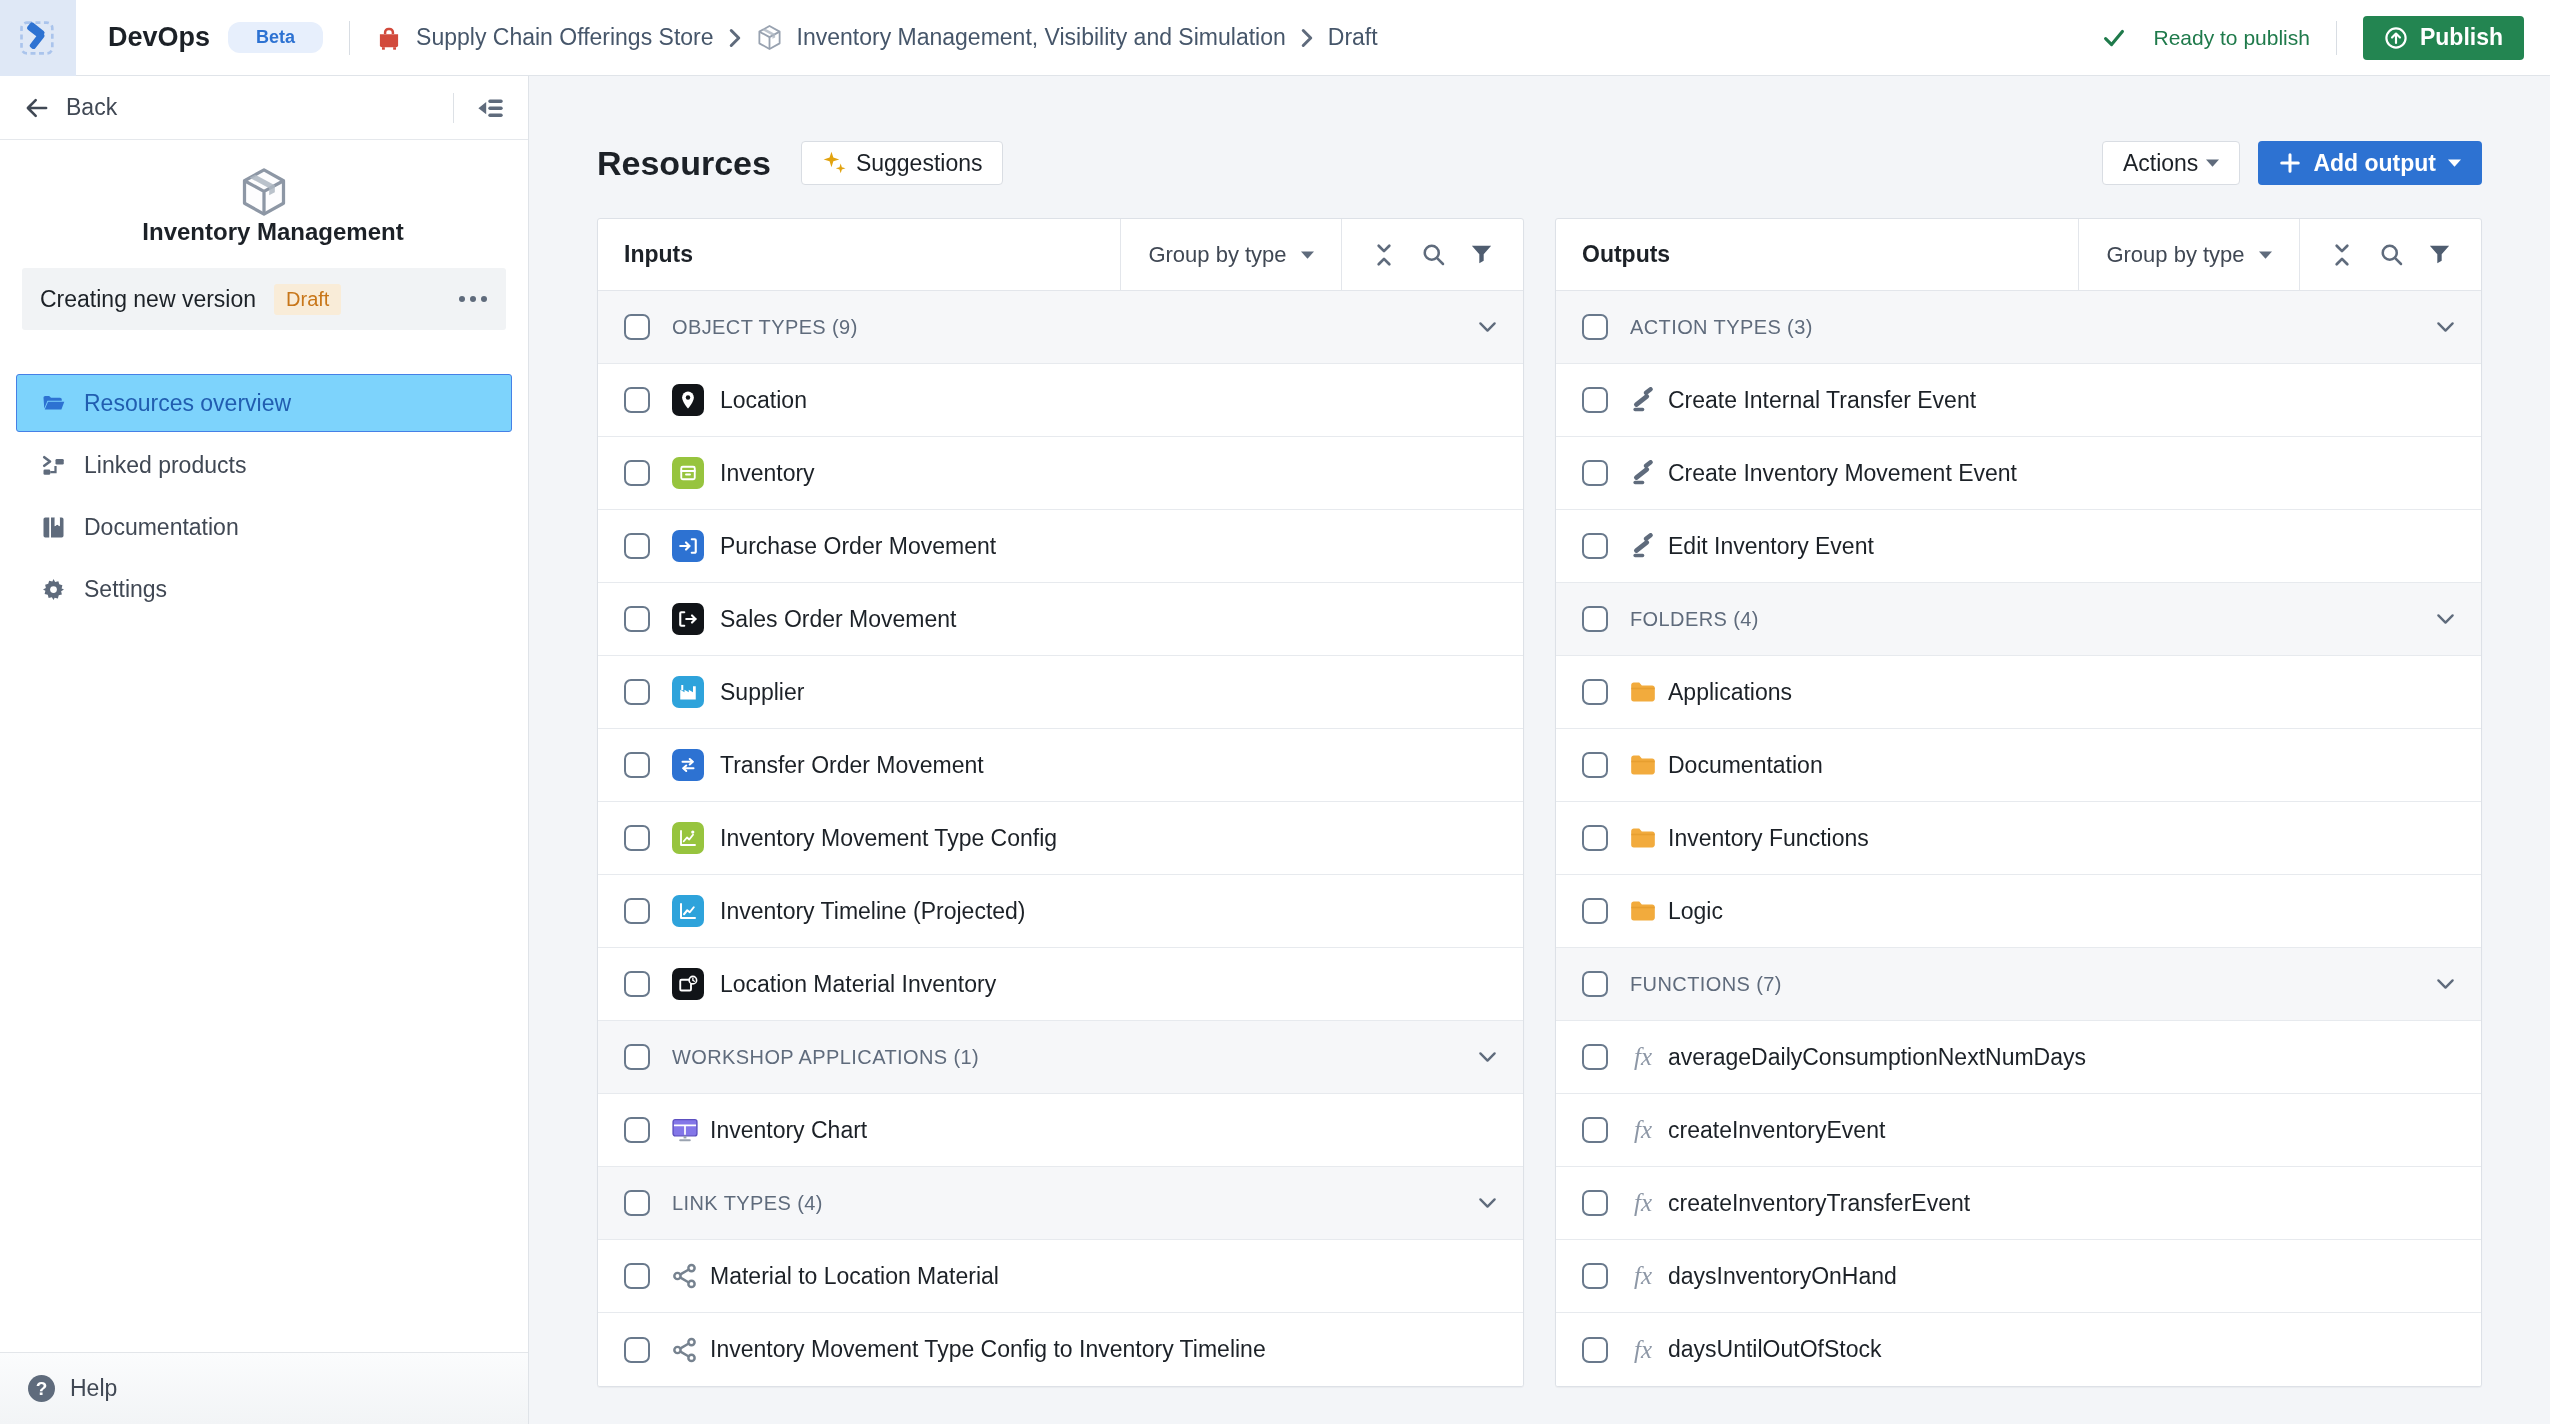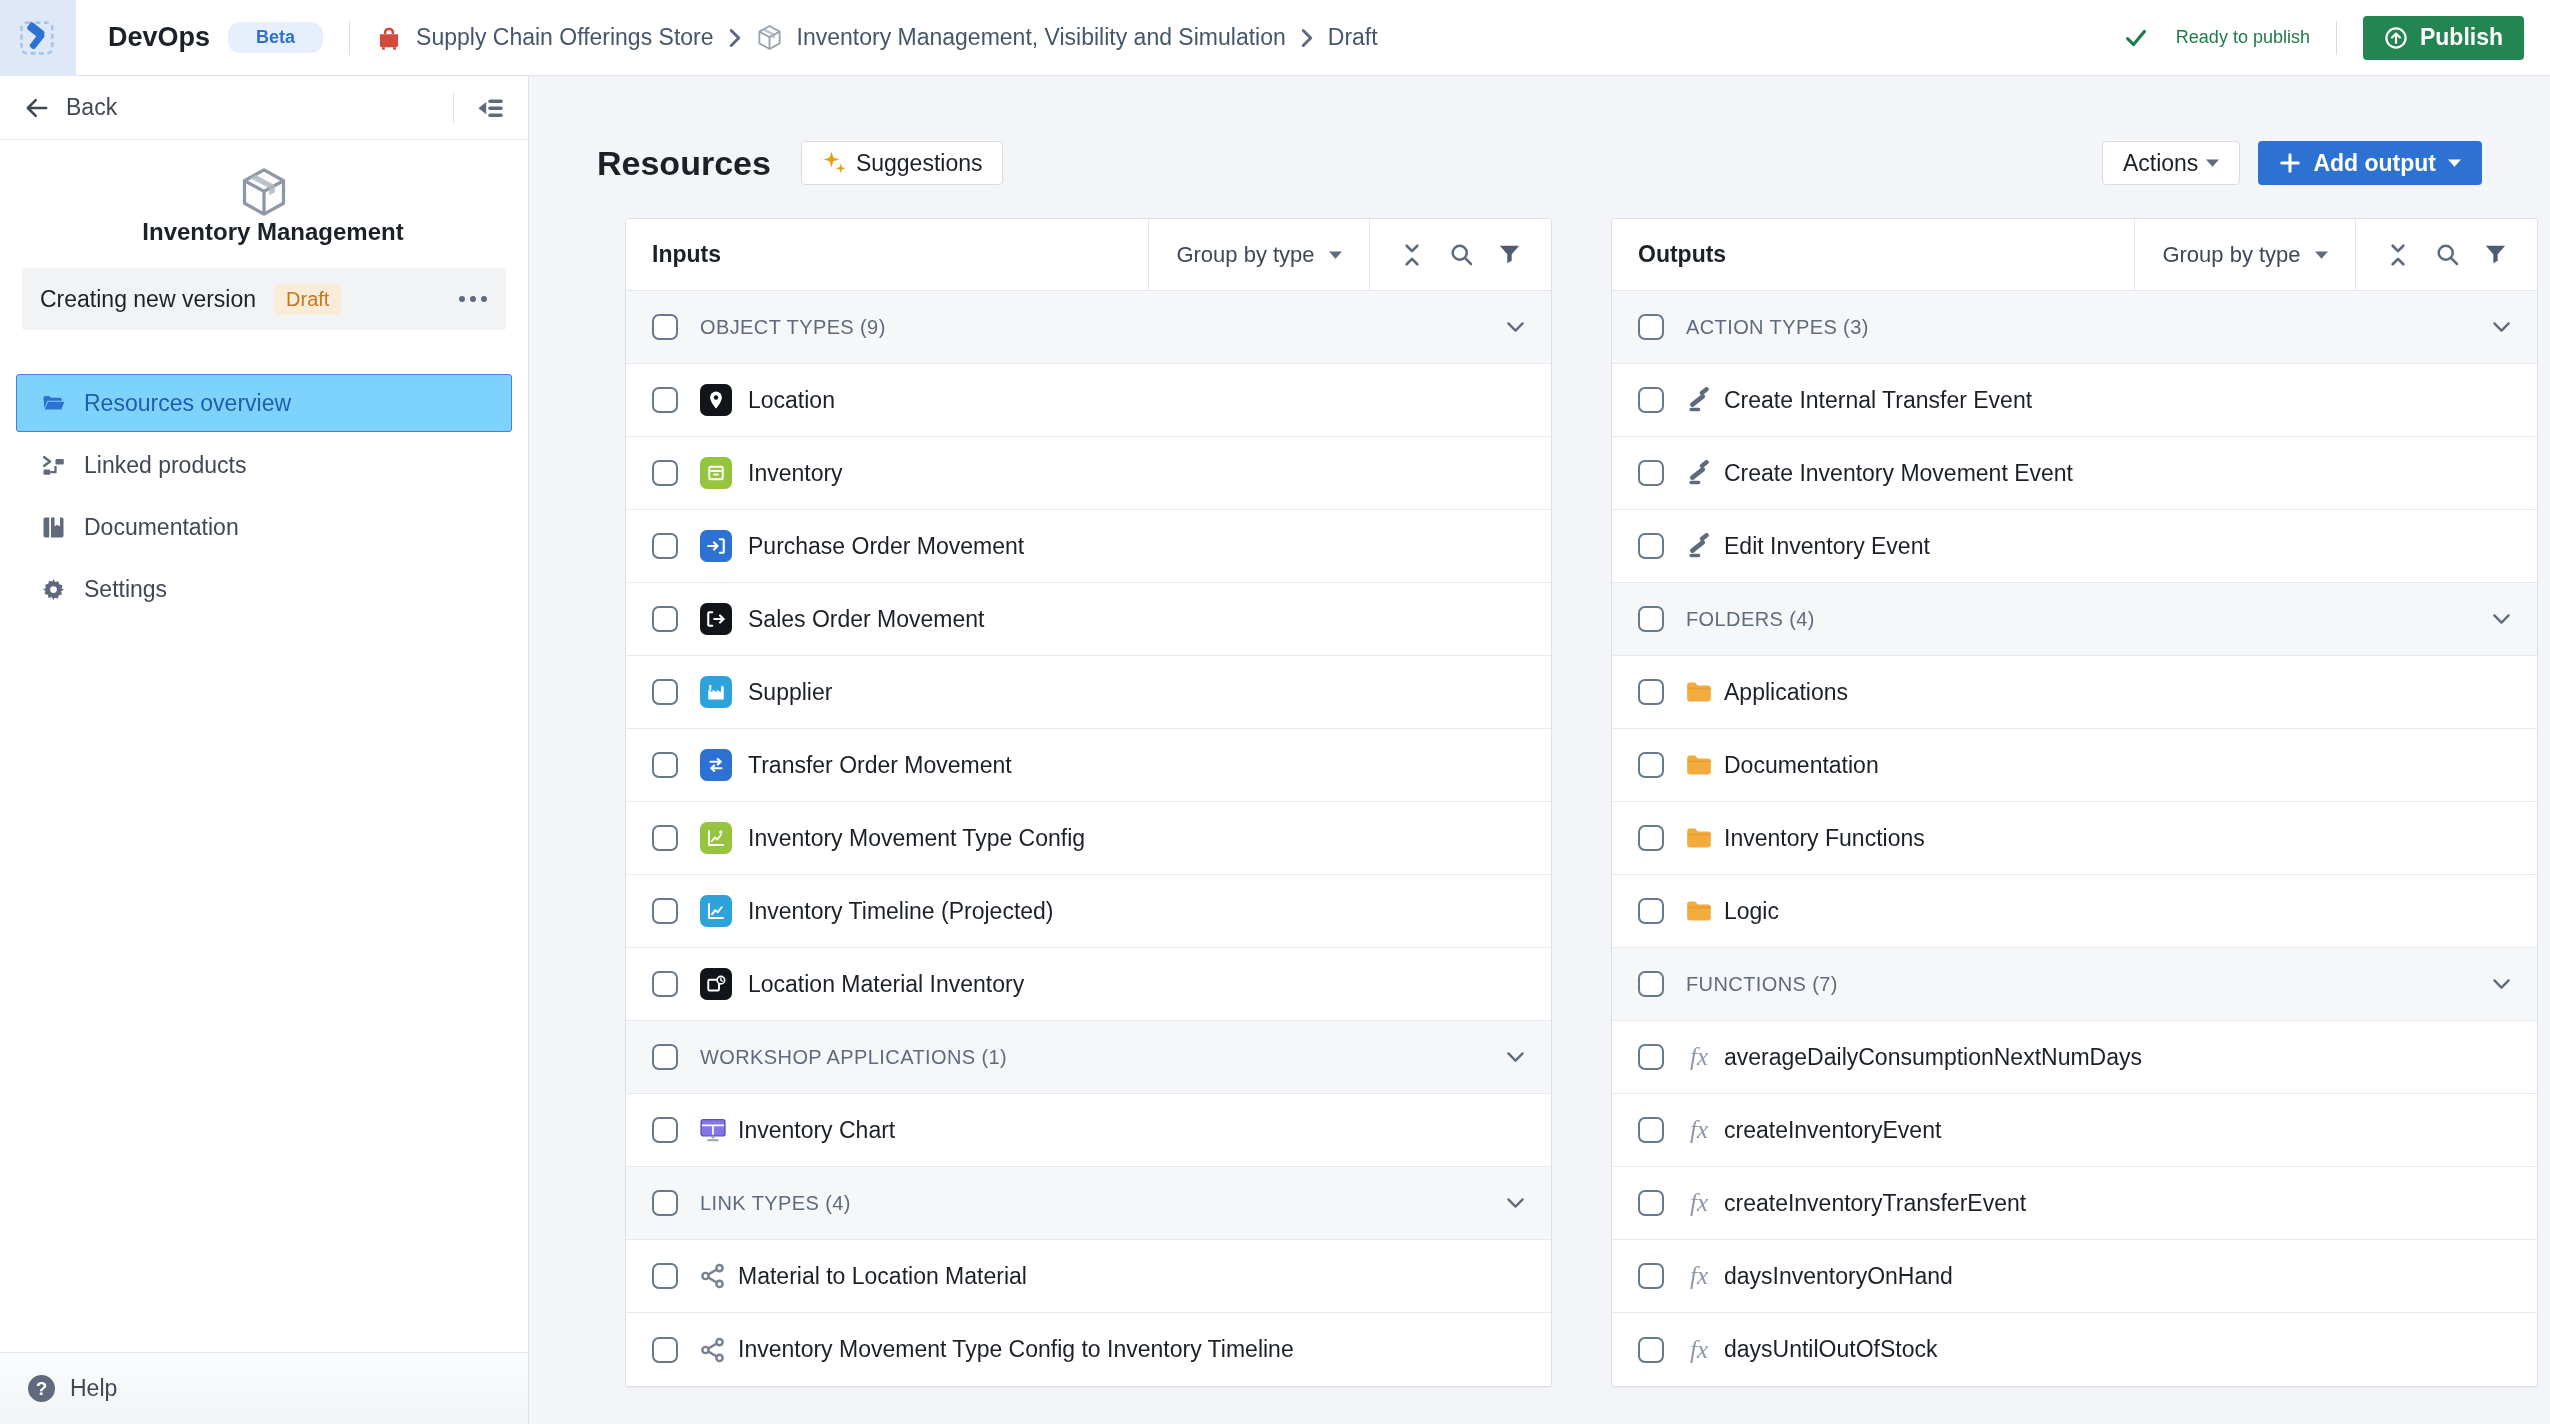--- a/index.html
+++ b/index.html
@@ -10,21 +10,21 @@
   .topbar { position:absolute; left:0; top:0; width:2550px; height:76px;
     background:#fff; border-bottom:1px solid #e0e4e9; display:flex; align-items:center; padding-right:26px; z-index:5;}
   .logo-tile { width:76px; height:76px; background:#dfe8f6; display:flex; align-items:center; justify-content:center; flex:none; }
   .app-name { font-size:27px; font-weight:bold; margin-left:32px; color:#1c2127; }
   .beta-badge { margin-left:18px; background:#e7effc; color:#2d72d2; font-size:18px; font-weight:bold;
     padding:5px 28px; border-radius:12px; }
   .vdiv { width:1px; height:34px; background:#d8dde3; margin:0 26px; flex:none;}
   .crumbs { display:flex; align-items:center; gap:14px; font-size:23px; color:#46566a; }
   .crumb-sep { display:flex; }
   .tb-right { margin-left:auto; display:flex; align-items:center; }
-  .ready { display:flex; align-items:center; gap:28px; color:#1f7a4b; font-size:18px;text-align:right; }
+  .ready { display:flex; align-items:center; gap:28px; color:#1f7a4b; font-size:21px;text-align:right; }
   .btn { display:inline-flex; align-items:center; border-radius:4px; cursor:pointer; border:1px solid transparent; }
   .btn-publish { background:#238551; color:#fff; font-size:23px; font-weight:600; height:44px; padding:0 20px; gap:12px;}
   .btn-white { background:#fff; border:1px solid #d9dde3; color:#1c2127; font-size:23px; height:44px; padding:0 20px; gap:8px;}
   .btn-blue { background:#2d72d2; color:#fff; font-size:23px; font-weight:600; height:44px; padding:0 20px; gap:12px;}
 
   
   .sidebar { position:absolute; left:0; top:76px; width:529px; bottom:0; background:#fff; border-right:1px solid #dfe3e8; }
   .back-row { height:64px; display:flex; align-items:center; padding:0 22px 0 24px; border-bottom:1px solid #e5e8ec; }
   .back-label { margin-left:16px; font-size:23px; color:#404854; }
   .back-spacer { flex:1; }
@@ -49,21 +49,21 @@
   .help-label { margin-left:15px; font-size:23px; color:#404854; }
 
   
   .main { position:absolute; left:529px; top:76px; right:0; bottom:0; background:#f3f5f8; overflow:hidden; }
   .main-header { display:flex; align-items:center; margin:64px 68px 0 68px; height:46px; }
   .page-title { font-size:34px; font-weight:bold; color:#1c2127; }
   .sugg-wrap { margin-left:30px; }
   .mh-spacer { flex:1; }
   .panels { display:flex; gap:31px; margin:32px 68px 0 68px; }
   .panel { width:927px; flex:none; background:#fff; border:1px solid #dde1e7; border-radius:3px;
-     overflow:hidden; box-shadow:0 1px 1px rgba(17,20,24,.04); align-self:flex-start;margin-left:28px;}
+     overflow:hidden; box-shadow:0 1px 1px rgba(17,20,24,.04); align-self:flex-start;}
   .phead { height:72px; display:flex; align-items:stretch; border-bottom:1px solid #e3e6eb; }
   .phead-title { flex:1; display:flex; align-items:center; padding-left:26px; font-size:23px; font-weight:bold; color:#1c2127;}
   .phead-group { width:221px; border-left:1px solid #e3e6eb; display:flex; align-items:center; justify-content:center;
      gap:14px; font-size:22px; color:#404854; cursor:pointer; }
   .phead-icons { width:182px; border-left:1px solid #e3e6eb; display:flex; align-items:center;
      justify-content:space-evenly; padding:0 6px; }
   .hicon { display:flex; cursor:pointer; }
   .row { height:73px; display:flex; align-items:center; padding-left:26px; border-bottom:1px solid #e7eaee; background:#fff; cursor:pointer;}
   .plist .row:last-child { border-bottom:none; }
   .grow { background:#f6f7f9; }

